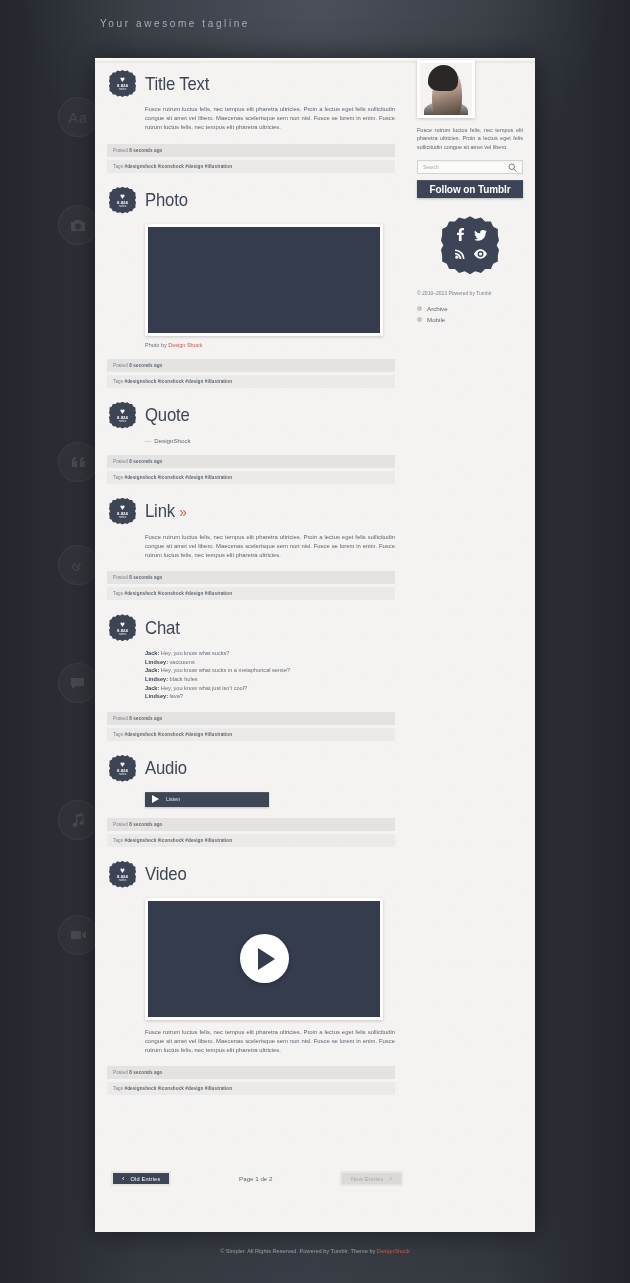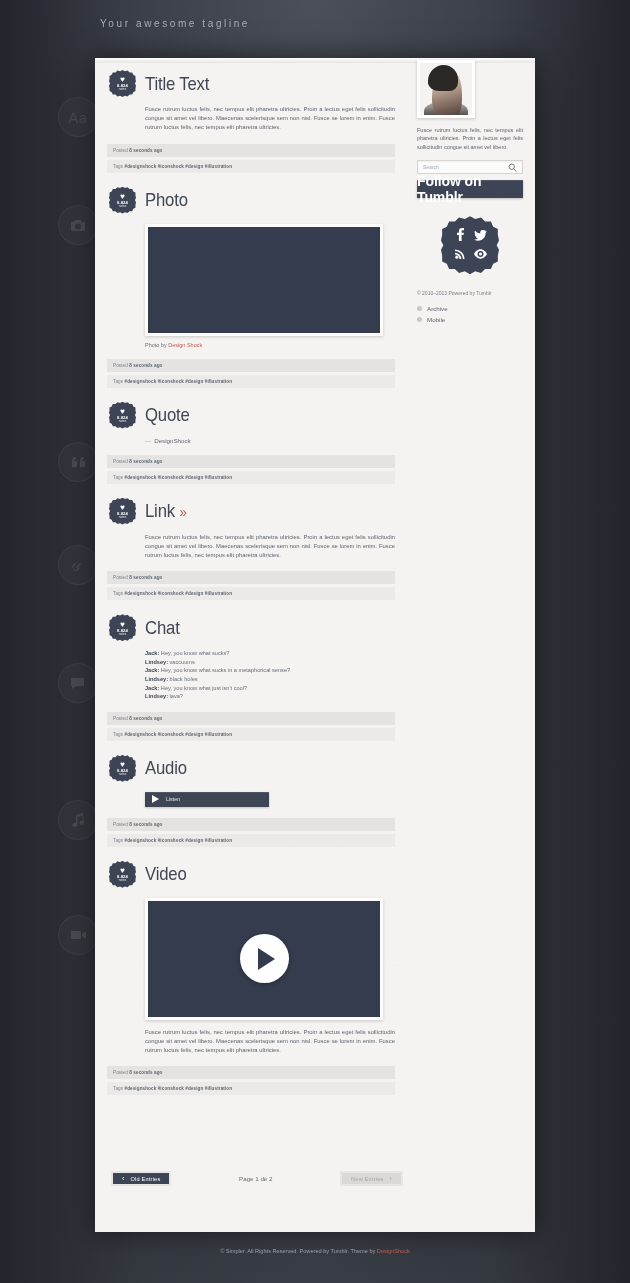--- a/index.html
+++ b/index.html
@@ -175,21 +175,21 @@
     flex: 1; border: 0; outline: 0; background: transparent;
     font-size: 5px; color: #8b929b; font-family: "Liberation Sans", sans-serif;
   }
   .search-wrap input::placeholder { color: #a4aab2; }
   .search-wrap .mag { width: 9px; height: 9px; flex: 0 0 9px; }
   .search-wrap .mag svg { display: block; }
 
   .follow-btn {
     margin-top: 6px; height: 18px; background: #3c4455; color: #fff;
     display: flex; align-items: center; justify-content: center;
-    font-size: 14px; font-weight: bold; letter-spacing: -.1px;
+    font-size: 10px; font-weight: bold; letter-spacing: -.1px;
     box-shadow: inset 0 1px 0 rgba(255,255,255,.1), 0 1px 2px rgba(0,0,0,.22);
     cursor: pointer;
   }
 
   .social-badge {
     margin: 18px auto 0; width: 58px; height: 58px; background: #3c4455;
     display: grid; grid-template-columns: 1fr 1fr; align-items: center; justify-items: center;
     padding: 11px 9px;
     clip-path: polygon(
       50% 0%, 59% 5%, 69% 2%, 76% 9%, 86% 9%, 90% 18%, 98% 22%, 98% 32%,

